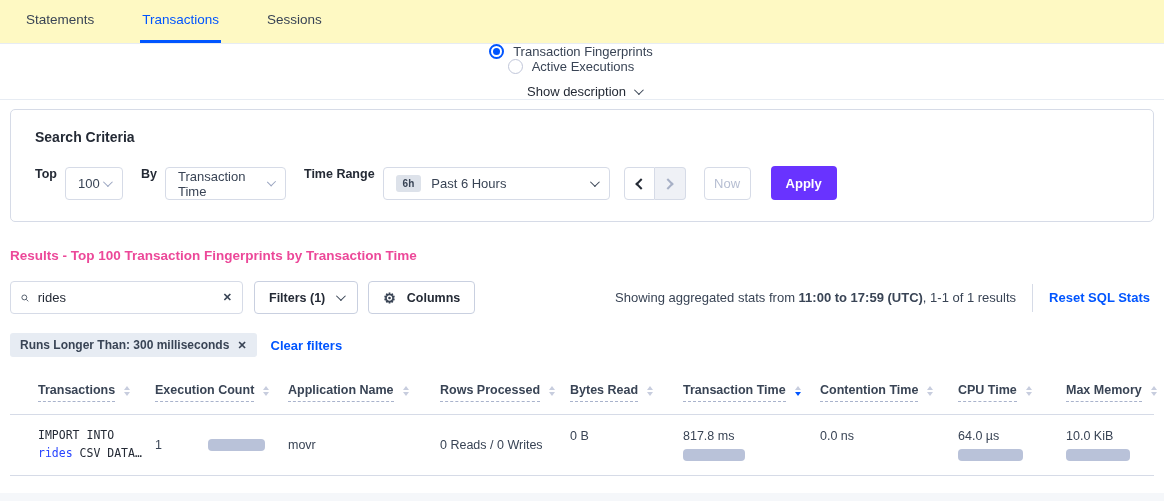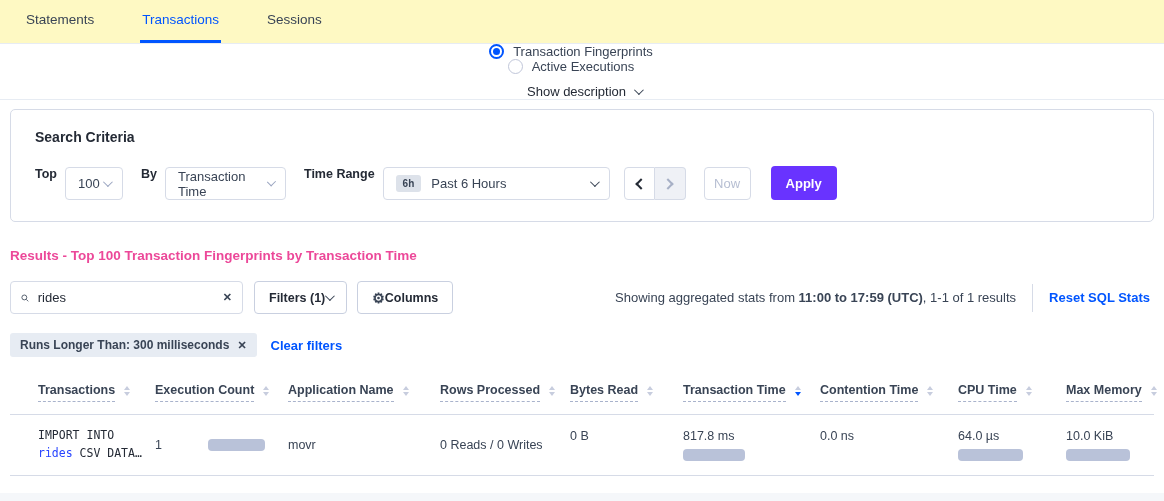--- a/index.html
+++ b/index.html
@@ -46,21 +46,21 @@
   .nav-chev.right { transform:rotate(-45deg); border-color:#a7b0c6; margin-right:3px; }
   .btn-now { height:33px; width:47px; border:1px solid #d6dbe7; border-radius:4px; background:#fff; color:#b6bed2; font-size:13px; display:flex; align-items:center; justify-content:center; cursor:default; }
   .btn-apply { height:34px; padding:0 15px; margin-left:2px; border:none; border-radius:4px; background:#6933ff; color:#fff; font-size:13px; font-weight:700; display:flex; align-items:center; cursor:pointer; }
 
   
   .results-heading { margin:26px 10px 0; font-size:13.5px; font-weight:700; color:#ec4899; }
   .controls { display:flex; align-items:center; margin:18px 10px 0; }
   .searchbox { width:233px; height:33px; border:1px solid #d6dbe7; border-radius:4px; background:#fff; display:flex; align-items:center; padding:0 10px; gap:9px; }
   .searchbox input { border:none; outline:none; flex:1; font-size:13px; color:#242a35; font-family:"Liberation Sans",sans-serif; background:transparent; }
   .clear-x { font-size:11px; color:#394455; cursor:pointer; font-weight:700; }
-  .btn-light { height:33px; border:1px solid #c9d0e0; border-radius:4px; background:#fff; display:flex; align-items:center; gap:0; padding:0 14px; font-size:12.5px; font-weight:700; color:#242a35; cursor:pointer; }
+  .btn-light { height:33px; border:1px solid #c9d0e0; border-radius:4px; background:#fff; display:flex; align-items:center; gap:11px; padding:0 14px; font-size:12.5px; font-weight:700; color:#242a35; cursor:pointer; }
   .btn-filters { margin-left:11px; }
   .btn-columns { margin-left:10px; }
   .gear { font-size:14px; color:#394455; line-height:1; }
   .stats { margin-left:auto; font-size:13px; color:#394455; white-space:nowrap; }
   .stats b { font-weight:700; }
   .vdivider { width:1px; height:28px; background:#d6dbe7; margin:0 16px; }
   .link-blue { color:#0055ff; font-size:13px; font-weight:700; cursor:pointer; white-space:nowrap; }
 
   .chiprow { display:flex; align-items:center; margin:19px 10px 0; gap:14px;text-align:center; }
   .chip { background:#e7ecf3; border-radius:3px; padding:5px 10px; font-size:12px; font-weight:700; color:#394455; display:flex; align-items:center; gap:8px; }

